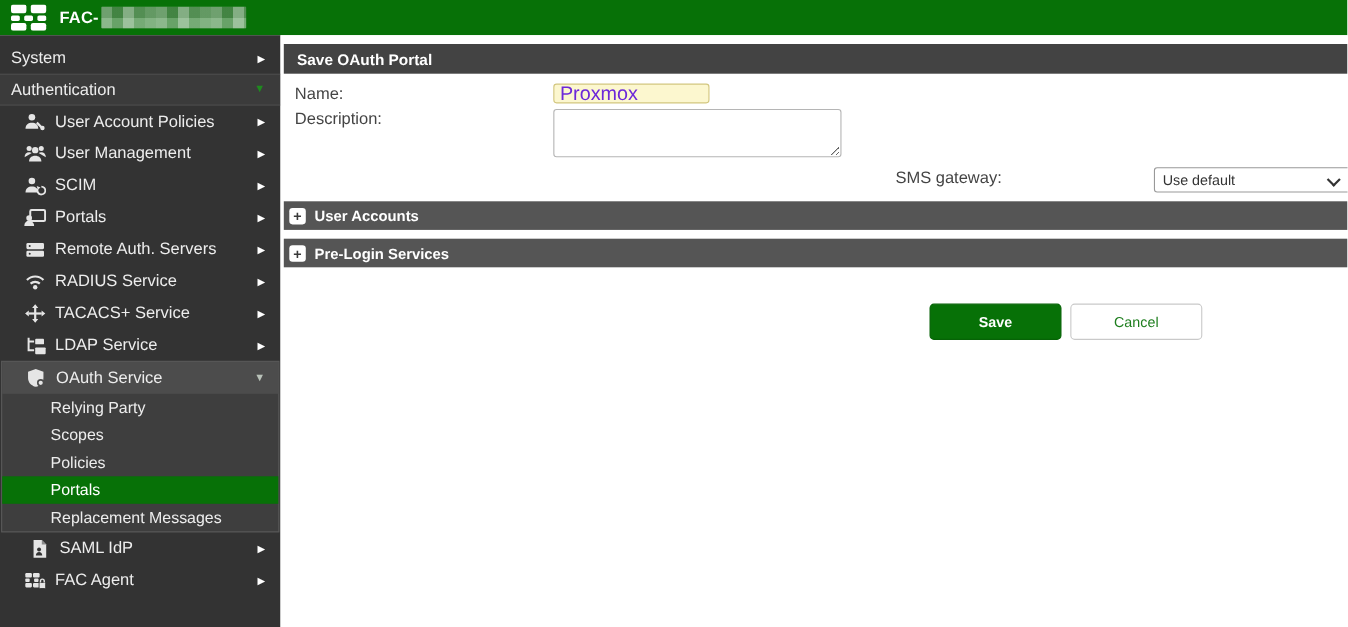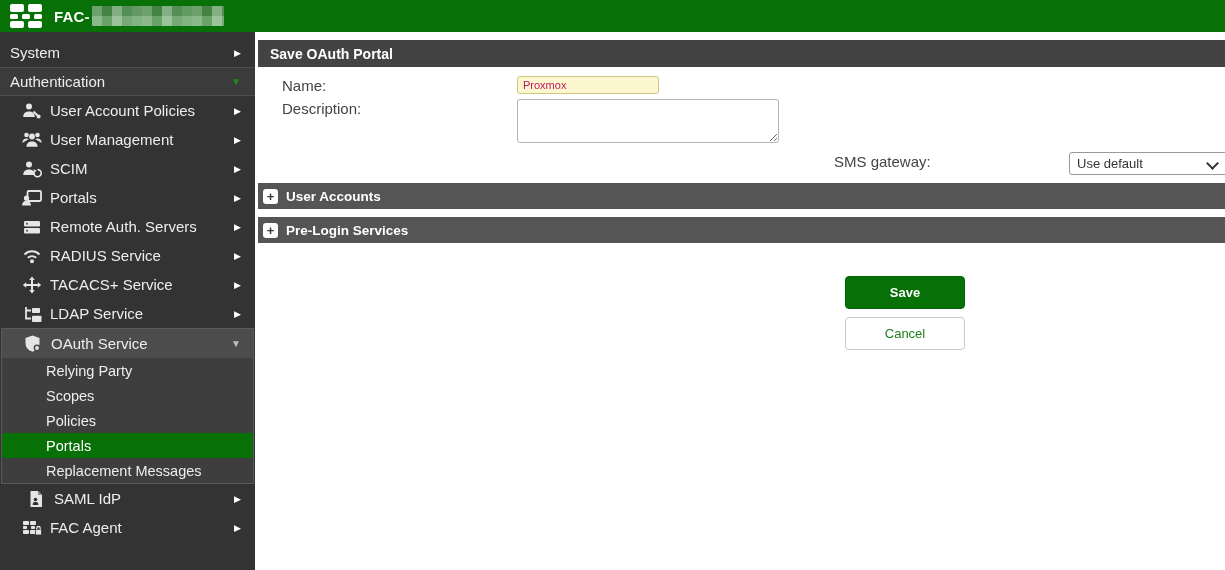--- a/index.html
+++ b/index.html
@@ -47,37 +47,37 @@
   
   .content {
     position: absolute; top: 32px; left: 255px; right: 0; bottom: 0;
     background: #ffffff; padding-top: 8px;
   }
   .page-header {
     margin-left: 3px; height: 27px; background: #434343; color: #ffffff;
     font-size: 14px; font-weight: bold; display: flex; align-items: center;
     padding-left: 12px;
   }
-  .form { margin-top: 9px; padding-left: 27px; }
+  .form { margin-top: 9px; padding-left: 13px; }
   .f-row { display: flex; align-items: flex-start; }
   .f-label { width: 235px; font-size: 15px; color: #444444; padding-top: 1px; }
   .row-name { margin-bottom: 5px; }
   .row-desc { margin-bottom: 9px; }
   .row-sms  { margin-bottom: 8px; justify-content: flex-end; }
   .name-input {
     width: 142px; height: 18px; background: #fcf7cf; border: 1px solid #d2c67e;
     border-radius: 3px; font-family: "Liberation Sans", sans-serif;
-    font-size: 11px; color: #be185d; padding: 1px 5px; outline: none;
+    font-size: 18px; color: #6d28d9; padding: 1px 5px; outline: none;
   }
   .desc-area {
     width: 262px; height: 44px; border: 1px solid #b5b5b5; border-radius: 3px;
     font-family: "Liberation Sans", sans-serif; font-size: 12.5px; color: #333;
     padding: 3px 5px; resize: both; outline: none;
   }
-  .sms-wrap { position: relative; width: 156px; }
+  .sms-wrap { position: relative; width: 176px; }
   .sms-select {
     width: 184px; height: 23px; border: 1px solid #999999; border-radius: 3px;
     background: #ffffff; font-family: "Liberation Sans", sans-serif;
     font-size: 13px; color: #333; padding: 0 24px 0 7px;
     appearance: none; -webkit-appearance: none; outline: none;
   }
   .sms-chevron {
     position: absolute; right: 8px; top: 7px; width: 9px; height: 9px; pointer-events: none;
   }
   .sms-chevron::before {
@@ -89,21 +89,21 @@
     margin-left: 3px; height: 26px; background: #555555; color: #ffffff;
     display: flex; align-items: center; padding-left: 5px; cursor: pointer;
     margin-bottom: 8px;
   }
   .section-bar .sec-label { font-size: 13.5px; font-weight: bold; margin-left: 8px; }
   .plus-box {
     width: 15px; height: 15px; background: #ffffff; border-radius: 3px;
     color: #3a3a3a; font-size: 13px; font-weight: bold; line-height: 13px;
     display: flex; align-items: center; justify-content: center; cursor: pointer;
   }
-  .btn-row { display: flex; gap: 8px; margin-left: 590px; margin-top: 33px; flex-direction: column; }
+  .btn-row { display: flex; gap: 8px; margin-left: 590px; margin-top: 33px; }
   .btn { height: 33px; width: 120px; border-radius: 4px; font-family: "Liberation Sans", sans-serif; font-size: 13px; cursor: pointer; }
   .btn-save { background: #077107; border: 1px solid #066306; color: #ffffff; font-weight: bold; }
   .btn-cancel { background: #ffffff; border: 1px solid #c9c9c9; color: #1e7e1e; }
   svg.ic { fill: #e5e5e5; }
 </style>
 </head>
 <body>
 
 <div class="topbar">
   <svg class="logo" viewBox="0 0 34 24">

